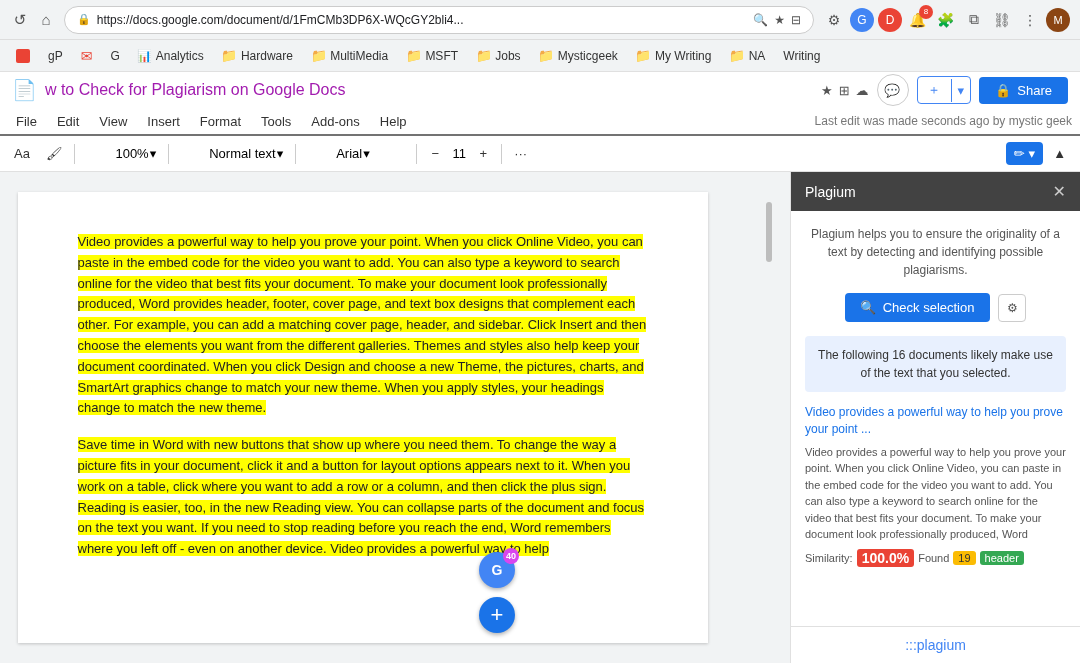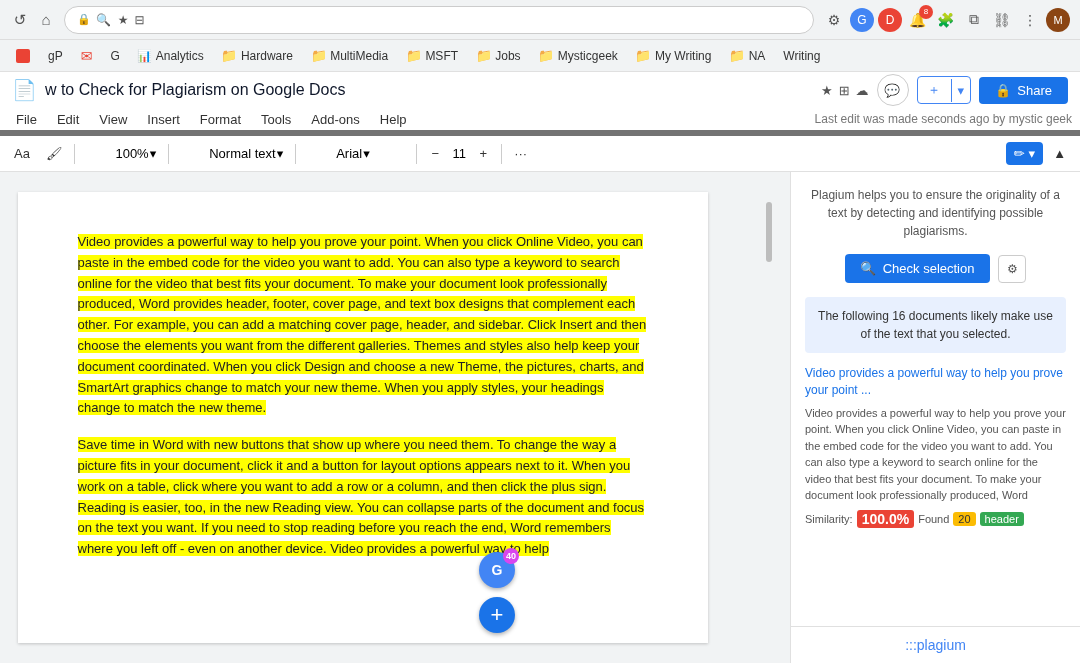--- a/index.html
+++ b/index.html
@@ -63,21 +63,21 @@
 
     
     .doc-header {
       height: 36px;
       background: white;
       display: flex;
       align-items: center;
       padding: 0 12px;
       gap: 8px;
     }
-    .doc-title { font-size: 16px; color: #0f172a; font-weight: normal; flex: 1; }
+    .doc-title { font-size: 16px; color: #a21caf; font-weight: normal; flex: 1; }
     .doc-title-icons { display: flex; gap: 6px; align-items: center; color: #555; }
     .doc-header-right { display: flex; align-items: center; gap: 8px; }
     .comment-btn { width: 32px; height: 32px; border-radius: 50%; border: 1px solid #ccc; display: flex; align-items: center; justify-content: center; cursor: pointer; color: #555; }
     .add-btn {
       display: flex;
       align-items: center;
       border: 1px solid #4285f4;
       border-radius: 4px;
       overflow: hidden;
     }
@@ -99,21 +99,21 @@
     
     .menu-bar {
       height: 28px;
       background: white;
       display: flex;
       align-items: center;
       padding: 0 8px;
       gap: 4px;
       font-size: 13px;
       color: #333;
-      border-bottom: 6px solid #737373;
+      border-bottom: 2px solid #737373;
     }
     .menu-item { padding: 3px 8px; border-radius: 3px; cursor: pointer; }
     .last-edit { margin-left: auto; color: #777; font-size: 12px; }
 
     
     .toolbar {
       height: 36px;
       background: white;
       display: flex;
       align-items: center;
@@ -268,20 +268,21 @@
 </head>
 <body>
 
 <div class="browser-bar">
   <div class="browser-nav-icons">
     <div class="nav-icon">↺</div>
     <div class="nav-icon">⌂</div>
   </div>
   <div class="address-bar">
     <span class="lock">🔒</span>
+    <span class="address-url">https://docs.google.com/document/d/1FmCMb3DP6X-WQcGY2bli4...</span>
     <span style="color:#555;">🔍</span>
     <span style="color:#555;">★</span>
     <span style="color:#555;">⊟</span>
   </div>
   <div class="browser-action-icons">
     <div class="b-icon">⚙</div>
     <div class="b-icon" style="background:#4285f4;color:white;border-radius:50%;width:24px;height:24px;display:flex;align-items:center;justify-content:center;font-size:12px;">G</div>
     <div class="b-icon" style="background:#ea4335;color:white;border-radius:50%;width:24px;height:24px;display:flex;align-items:center;justify-content:center;font-size:12px;">D</div>
     <div class="b-icon" style="position:relative;">
       🔔
@@ -441,39 +442,43 @@
         <span class="badge">40</span>
       </div>
     </div>
 
     <div style="position:absolute;bottom:30px;right:275px;z-index:10;">
       <div style="width:36px;height:36px;border-radius:50%;background:#1a73e8;color:white;display:flex;align-items:center;justify-content:center;cursor:pointer;font-size:22px;box-shadow:0 2px 4px rgba(0,0,0,0.3);">+</div>
     </div>
   </div>
 
   <div class="plagium-panel">
+    <div class="panel-header">
+      <span>Plagium</span>
+      <span class="panel-close">✕</span>
+    </div>
     <div class="panel-body">
       <div class="panel-desc">Plagium helps you to ensure the originality of a text by detecting and identifying possible plagiarisms.</div>
       <div class="check-btn-row">
         <button class="check-btn">
           <span>🔍</span>
           <span>Check selection</span>
         </button>
         <div class="gear-btn">⚙</div>
       </div>
       <div class="info-box">
         <span>The following 16 documents likely make use of the text that you selected.</span>
       </div>
       <a class="result-link" href="#">Video provides a powerful way to help you prove your point ...</a>
       <div class="result-text">Video provides a powerful way to help you prove your point. When you click Online Video, you can paste in the embed code for the video you want to add. You can also type a keyword to search online for the video that best fits your document. To make your document look professionally produced, Word</div>
       <div class="similarity-row">
         <span>Similarity:</span>
         <span class="sim-badge">100.0%</span>
         <span>Found</span>
-        <span class="found-badge">20</span>
+        <span class="found-badge">19</span>
         <span class="checked-badge">header</span>
       </div>
     </div>
     <div class="panel-footer">
       <span class="plagium-logo">:::plagium</span>
     </div>
   </div>
 </div>
 
 </body></html>

